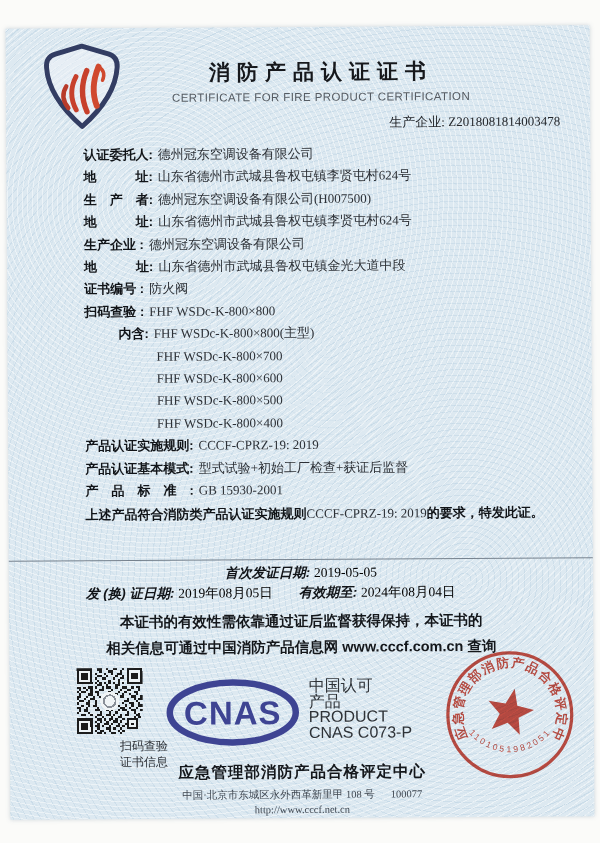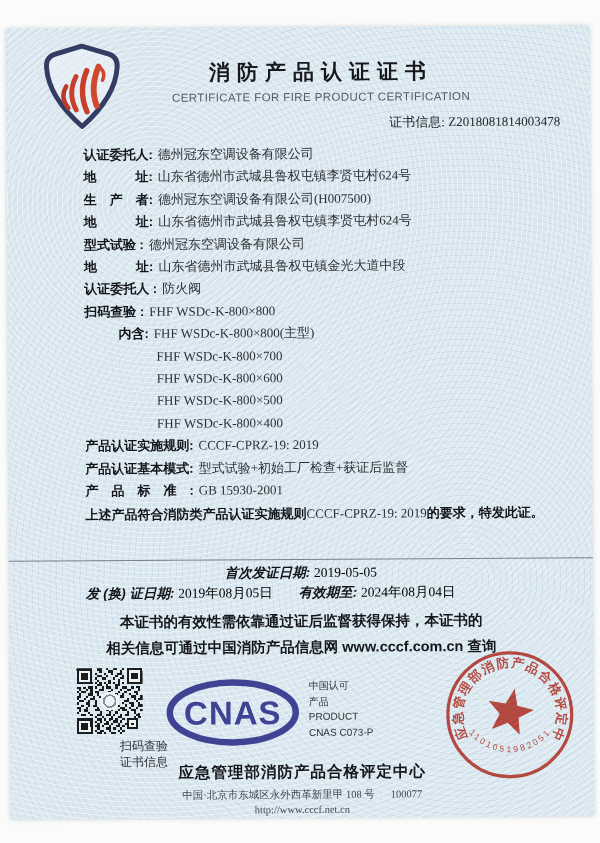--- a/index.html
+++ b/index.html
@@ -47,21 +47,21 @@
 
   .notice { position:absolute; left:0; right:0; top:581px; text-align:center;
             font-size:14.5px; font-weight:bold; color:#14171b; line-height:26px;
             font-family:"Liberation Sans", sans-serif; }
 
   .qr { position:absolute; left:67px; top:640px; width:66px; height:66px; }
   .qr-caption { position:absolute; left:42px; top:711px; width:116px; text-align:right;
                 font-size:12px; line-height:15.5px; color:#2b2f35; }
 
   .cnas-logo { position:absolute; left:153px; top:647px; width:140px; height:76px; }
-  .accred { position:absolute; left:299px; top:651px; font-size:10px; line-height:15.5px;
+  .accred { position:absolute; left:299px; top:651px; font-size:16px; line-height:15.5px;
             color:#2e3237; font-family:"Liberation Sans", sans-serif; }
 
   .issuer-label { position:absolute; left:370px; top:681px; font-size:13px; font-weight:bold;
                   color:#1d2126; letter-spacing:1px; }
 
   .stamp { position:absolute; left:432px; top:621px; width:136px; height:136px;
            mix-blend-mode:multiply; opacity:.88; }
 
   .org-line { position:absolute; left:0; right:0; top:735px; text-align:center;
               font-size:15.5px; font-weight:bold; color:#14171b; letter-spacing:1px;
@@ -82,30 +82,30 @@
       <path d="M49,5 L76,13 Q86,16 85,27 Q83,57 49,87 Q15,57 13,27 Q12,16 22,13 Z" fill="#eef3f8" fill-opacity="0.55" stroke="#333d63" stroke-width="5" stroke-linejoin="round"></path>
       <path d="M33,46 Q26,57 35,68" stroke="#b83a2a" stroke-width="4.5" fill="none" stroke-linecap="round"></path>
       <path d="M43,36 Q34,53 43,70" stroke="#c7402c" stroke-width="5" fill="none" stroke-linecap="round"></path>
       <path d="M54,30 Q45,51 54,72" stroke="#c7402c" stroke-width="5.5" fill="none" stroke-linecap="round"></path>
       <path d="M66,26 Q57,48 64,66" stroke="#d0492f" stroke-width="6" fill="none" stroke-linecap="round"></path>
       <path d="M66,26 Q74,31 70,40" stroke="#d0492f" stroke-width="3.5" fill="none" stroke-linecap="round"></path>
     </svg>
 
     <div class="title">消防产品认证证书</div>
     <div class="subtitle">CERTIFICATE FOR FIRE PRODUCT CERTIFICATION</div>
-    <div class="cert-no"><span>证书信息: </span><span>Z2018081814003478</span></div>
+    <div class="cert-no"><span>生产企业: </span><span>Z2018081814003478</span></div>
 
     <div class="fields">
       <div class="frow"><span class="lb">认证委托人:</span><span class="val">德州冠东空调设备有限公司</span></div>
       <div class="frow"><span class="lb">地　　　址:</span><span class="val">山东省德州市武城县鲁权屯镇李贤屯村624号</span></div>
       <div class="frow"><span class="lb">生　产　者:</span><span class="val">德州冠东空调设备有限公司(H007500)</span></div>
       <div class="frow"><span class="lb">地　　　址:</span><span class="val">山东省德州市武城县鲁权屯镇李贤屯村624号</span></div>
-      <div class="frow"><span class="lb">型式试验 :</span><span class="val">德州冠东空调设备有限公司</span></div>
+      <div class="frow"><span class="lb">生产企业 :</span><span class="val">德州冠东空调设备有限公司</span></div>
       <div class="frow"><span class="lb">地　　　址:</span><span class="val">山东省德州市武城县鲁权屯镇金光大道中段</span></div>
-      <div class="frow"><span class="lb">认证委托人 :</span><span class="val">防火阀</span></div>
+      <div class="frow"><span class="lb">证书编号 :</span><span class="val">防火阀</span></div>
       <div class="frow"><span class="lb">扫码查验 :</span><span class="val">FHF WSDc-K-800×800</span></div>
 
       <div class="frow indent"><span class="lb">内含:</span><span class="val">FHF WSDc-K-800×800(主型)</span></div>
       <div class="model-line">FHF WSDc-K-800×700</div>
       <div class="model-line">FHF WSDc-K-800×600</div>
       <div class="model-line">FHF WSDc-K-800×500</div>
       <div class="model-line">FHF WSDc-K-800×400</div>
 
       <div class="frow"><span class="lb">产品认证实施规则:</span><span class="val">CCCF-CPRZ-19: 2019</span></div>
       <div class="frow"><span class="lb">产品认证基本模式:</span><span class="val">型式试验+初始工厂检查+获证后监督</span></div>

